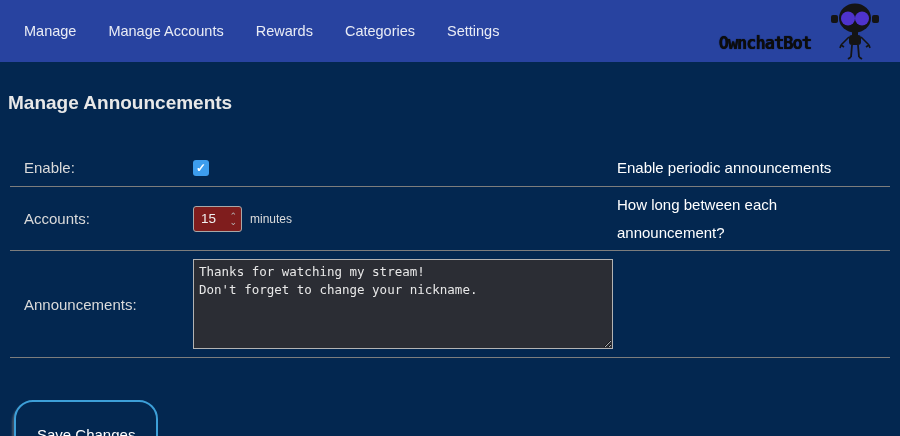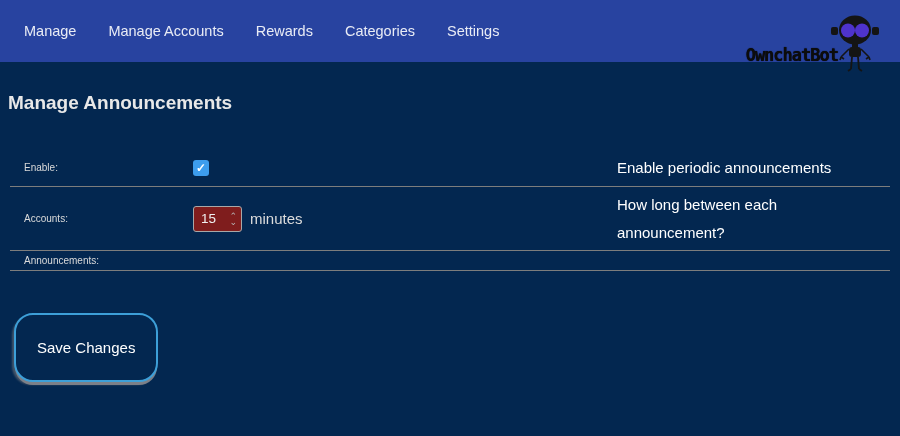--- a/index.html
+++ b/index.html
@@ -26,24 +26,25 @@
     border-radius: 17px;
     cursor: pointer;
     white-space: nowrap;
   }
   .nav-item.active {
     background: #152f70;
   }
   .logo {
     position: absolute;
     right: 14px;
-    top: 12px;
+    top: 0;
     height: 62px;
     display: flex;
     align-items: flex-end;
+    gap: 27px;
   }
   .logo-text {
     font-family: "DejaVu Sans Mono", monospace;
     font-weight: bold;
     font-size: 17px;
     letter-spacing: -1px;
     color: #0c0c0c;
     padding-bottom: 9px;
     margin-right: -14px;
     z-index: 2;
@@ -63,21 +64,21 @@
   }
   .form-row {
     display: flex;
     align-items: center;
     border-bottom: 1px solid #7d7d7d;
     padding: 4px 0;
   }
   .cell-label {
     width: 183px;
     padding-left: 14px;
-    font-size: 10px;
+    font-size: 15px;
     color: #dadada;
     flex-shrink: 0;
   }
   .cell-control {
     width: 424px;
     flex-shrink: 0;
     display: flex;
     align-items: center;
   }
   .cell-help {
@@ -125,21 +126,21 @@
   .spinner {
     display: flex;
     flex-direction: column;
     justify-content: center;
     line-height: 6px;
     font-size: 9px;
     color: #b7b7b7;
     padding-right: 4px;
     cursor: pointer;
   }
-  .unit-label { font-size: 15px; margin-left: 8px; }
+  .unit-label { font-size: 12px; margin-left: 8px; }
 
   
   .announce-textarea {
     width: 420px;
     height: 90px;
     background: #2b2d34;
     border: 1px solid #b3b3b3;
     color: #e8e8e8;
     font-family: "DejaVu Sans Mono", monospace;
     font-size: 12.5px;
@@ -227,20 +228,24 @@
           <span>⌄</span>
         </span>
       </div>
       <span class="unit-label">minutes</span>
     </div>
     <div class="cell-help">How long between each announcement?</div>
   </div>
 
   <div class="form-row">
     <div class="cell-label">Announcements:</div>
+    <div class="cell-control">
+      <textarea class="announce-textarea" spellcheck="false" style="">Thanks for watching my stream!
+Don't forget to change your nickname.</textarea>
+    </div>
   </div>
 
 </div>
 
 <button class="save-button">Save Changes</button>
 
 
 
 
 </body></html>

